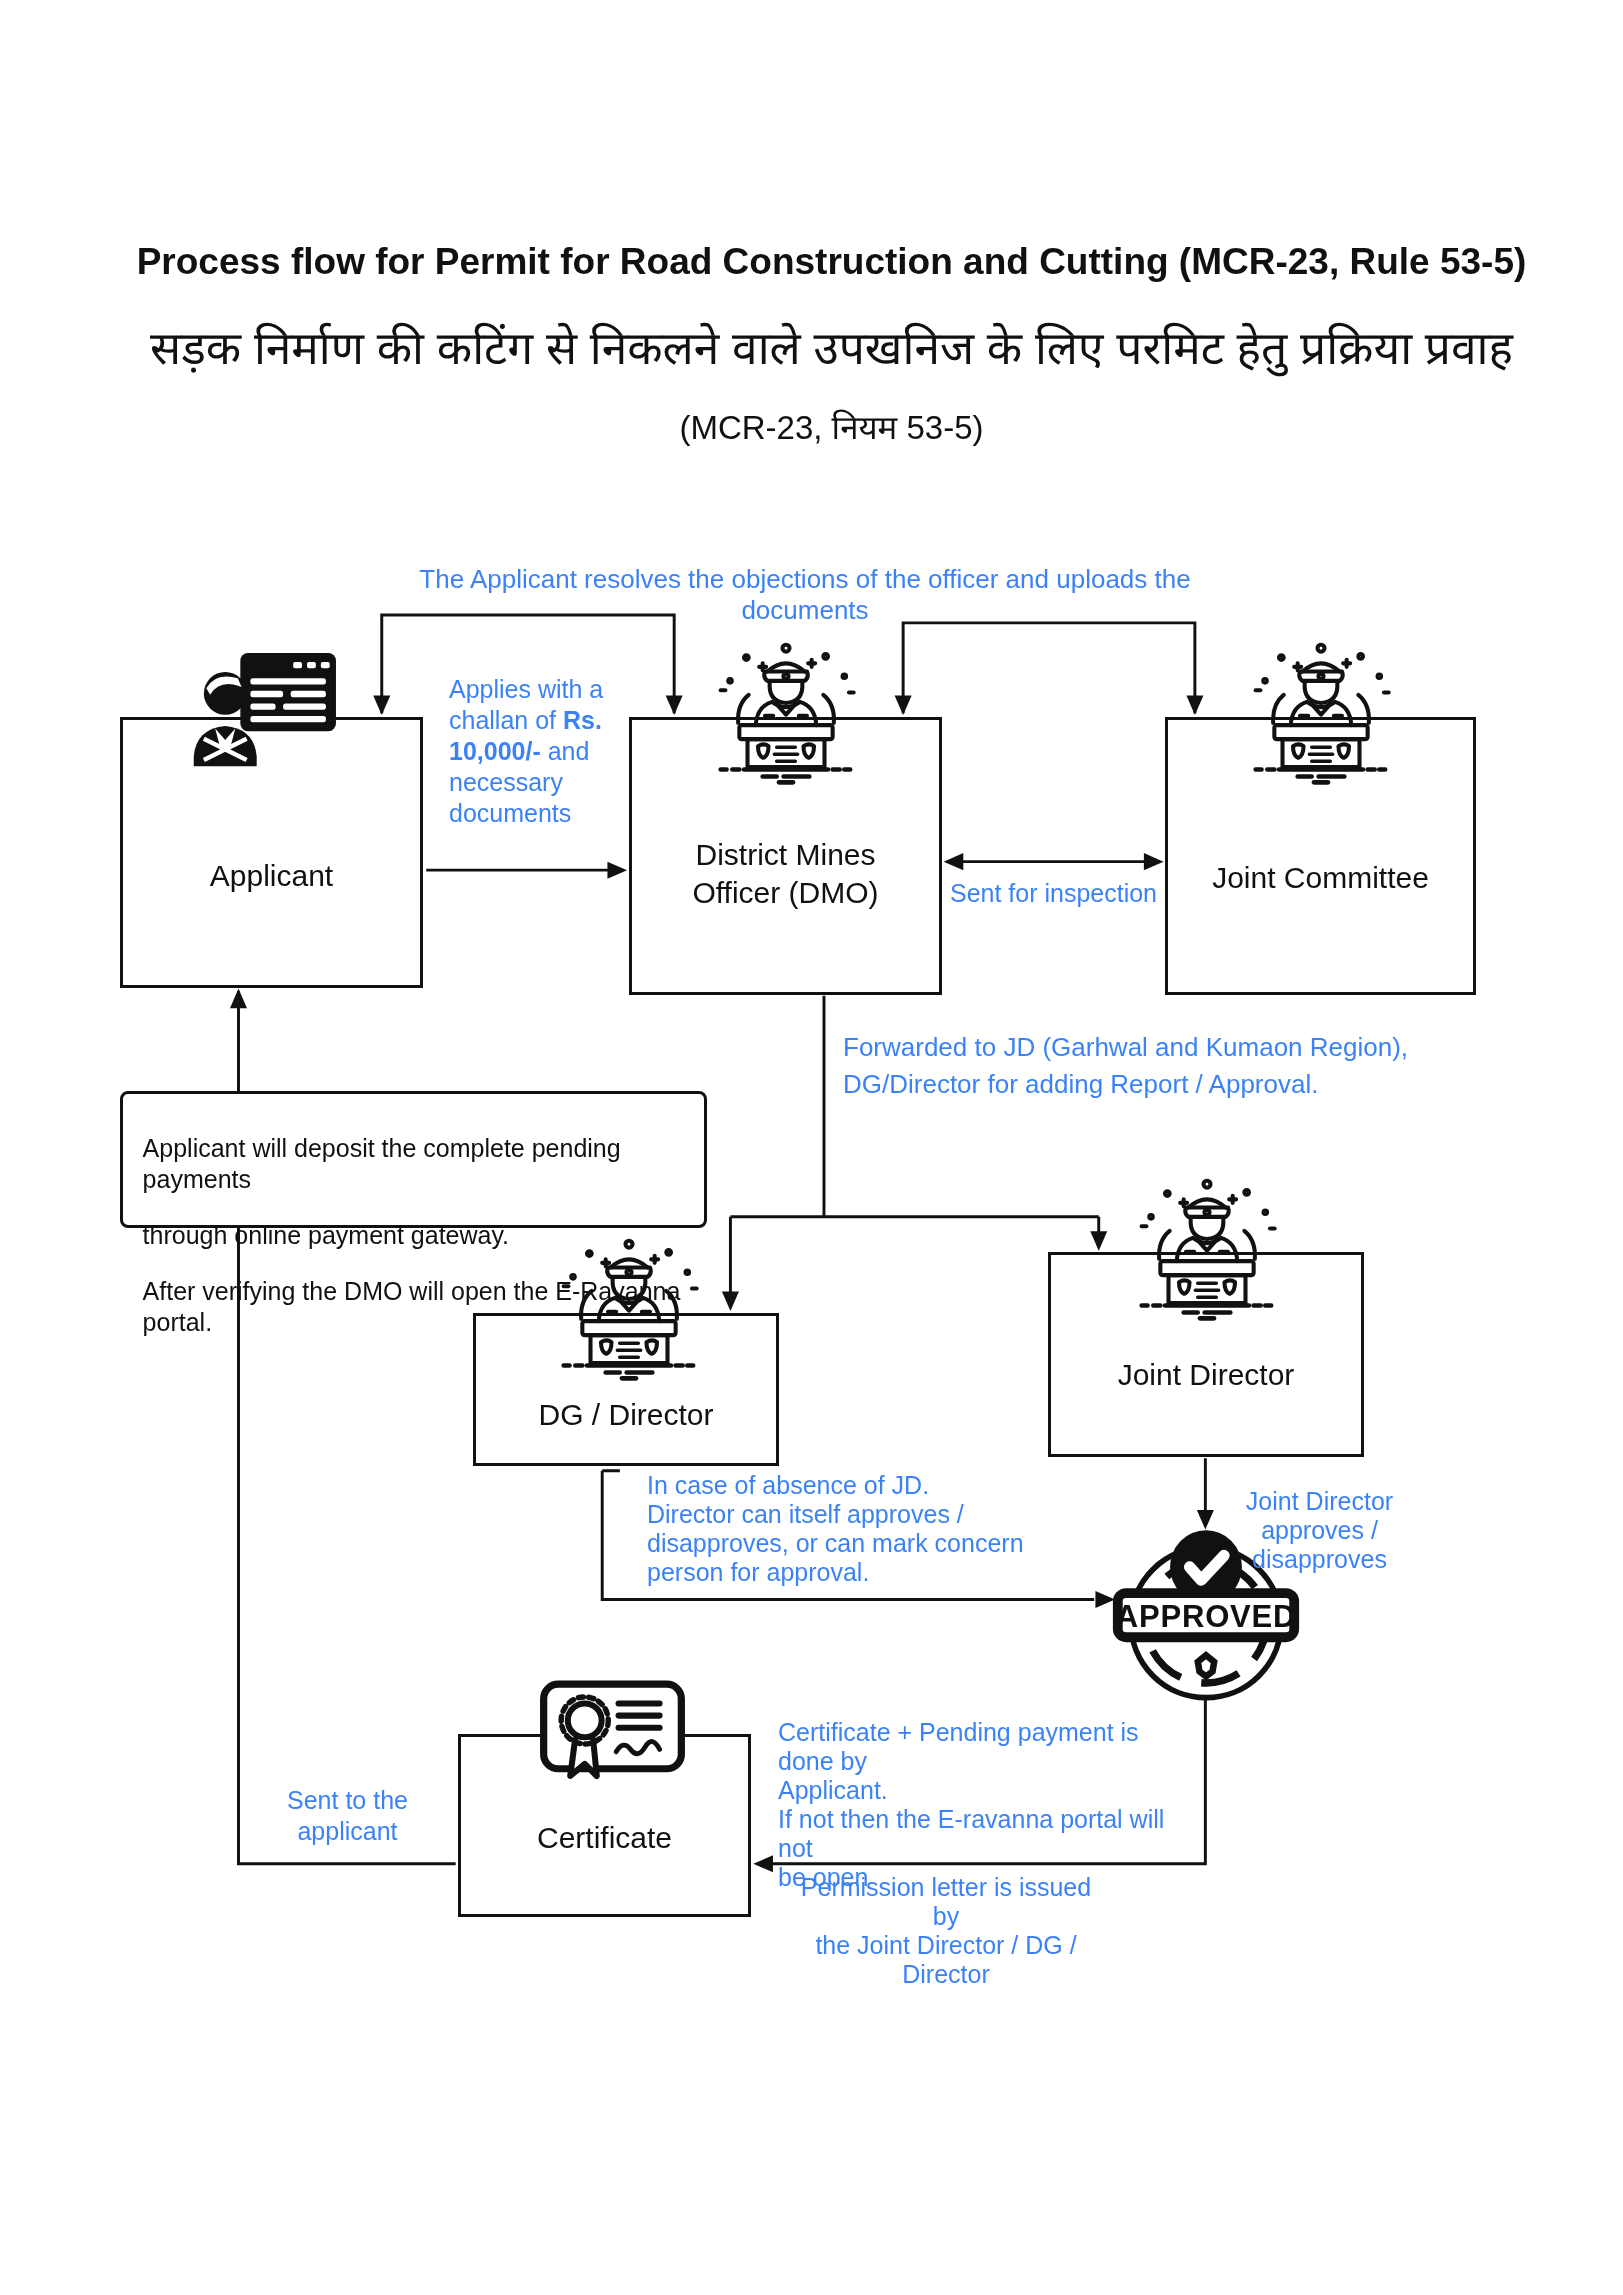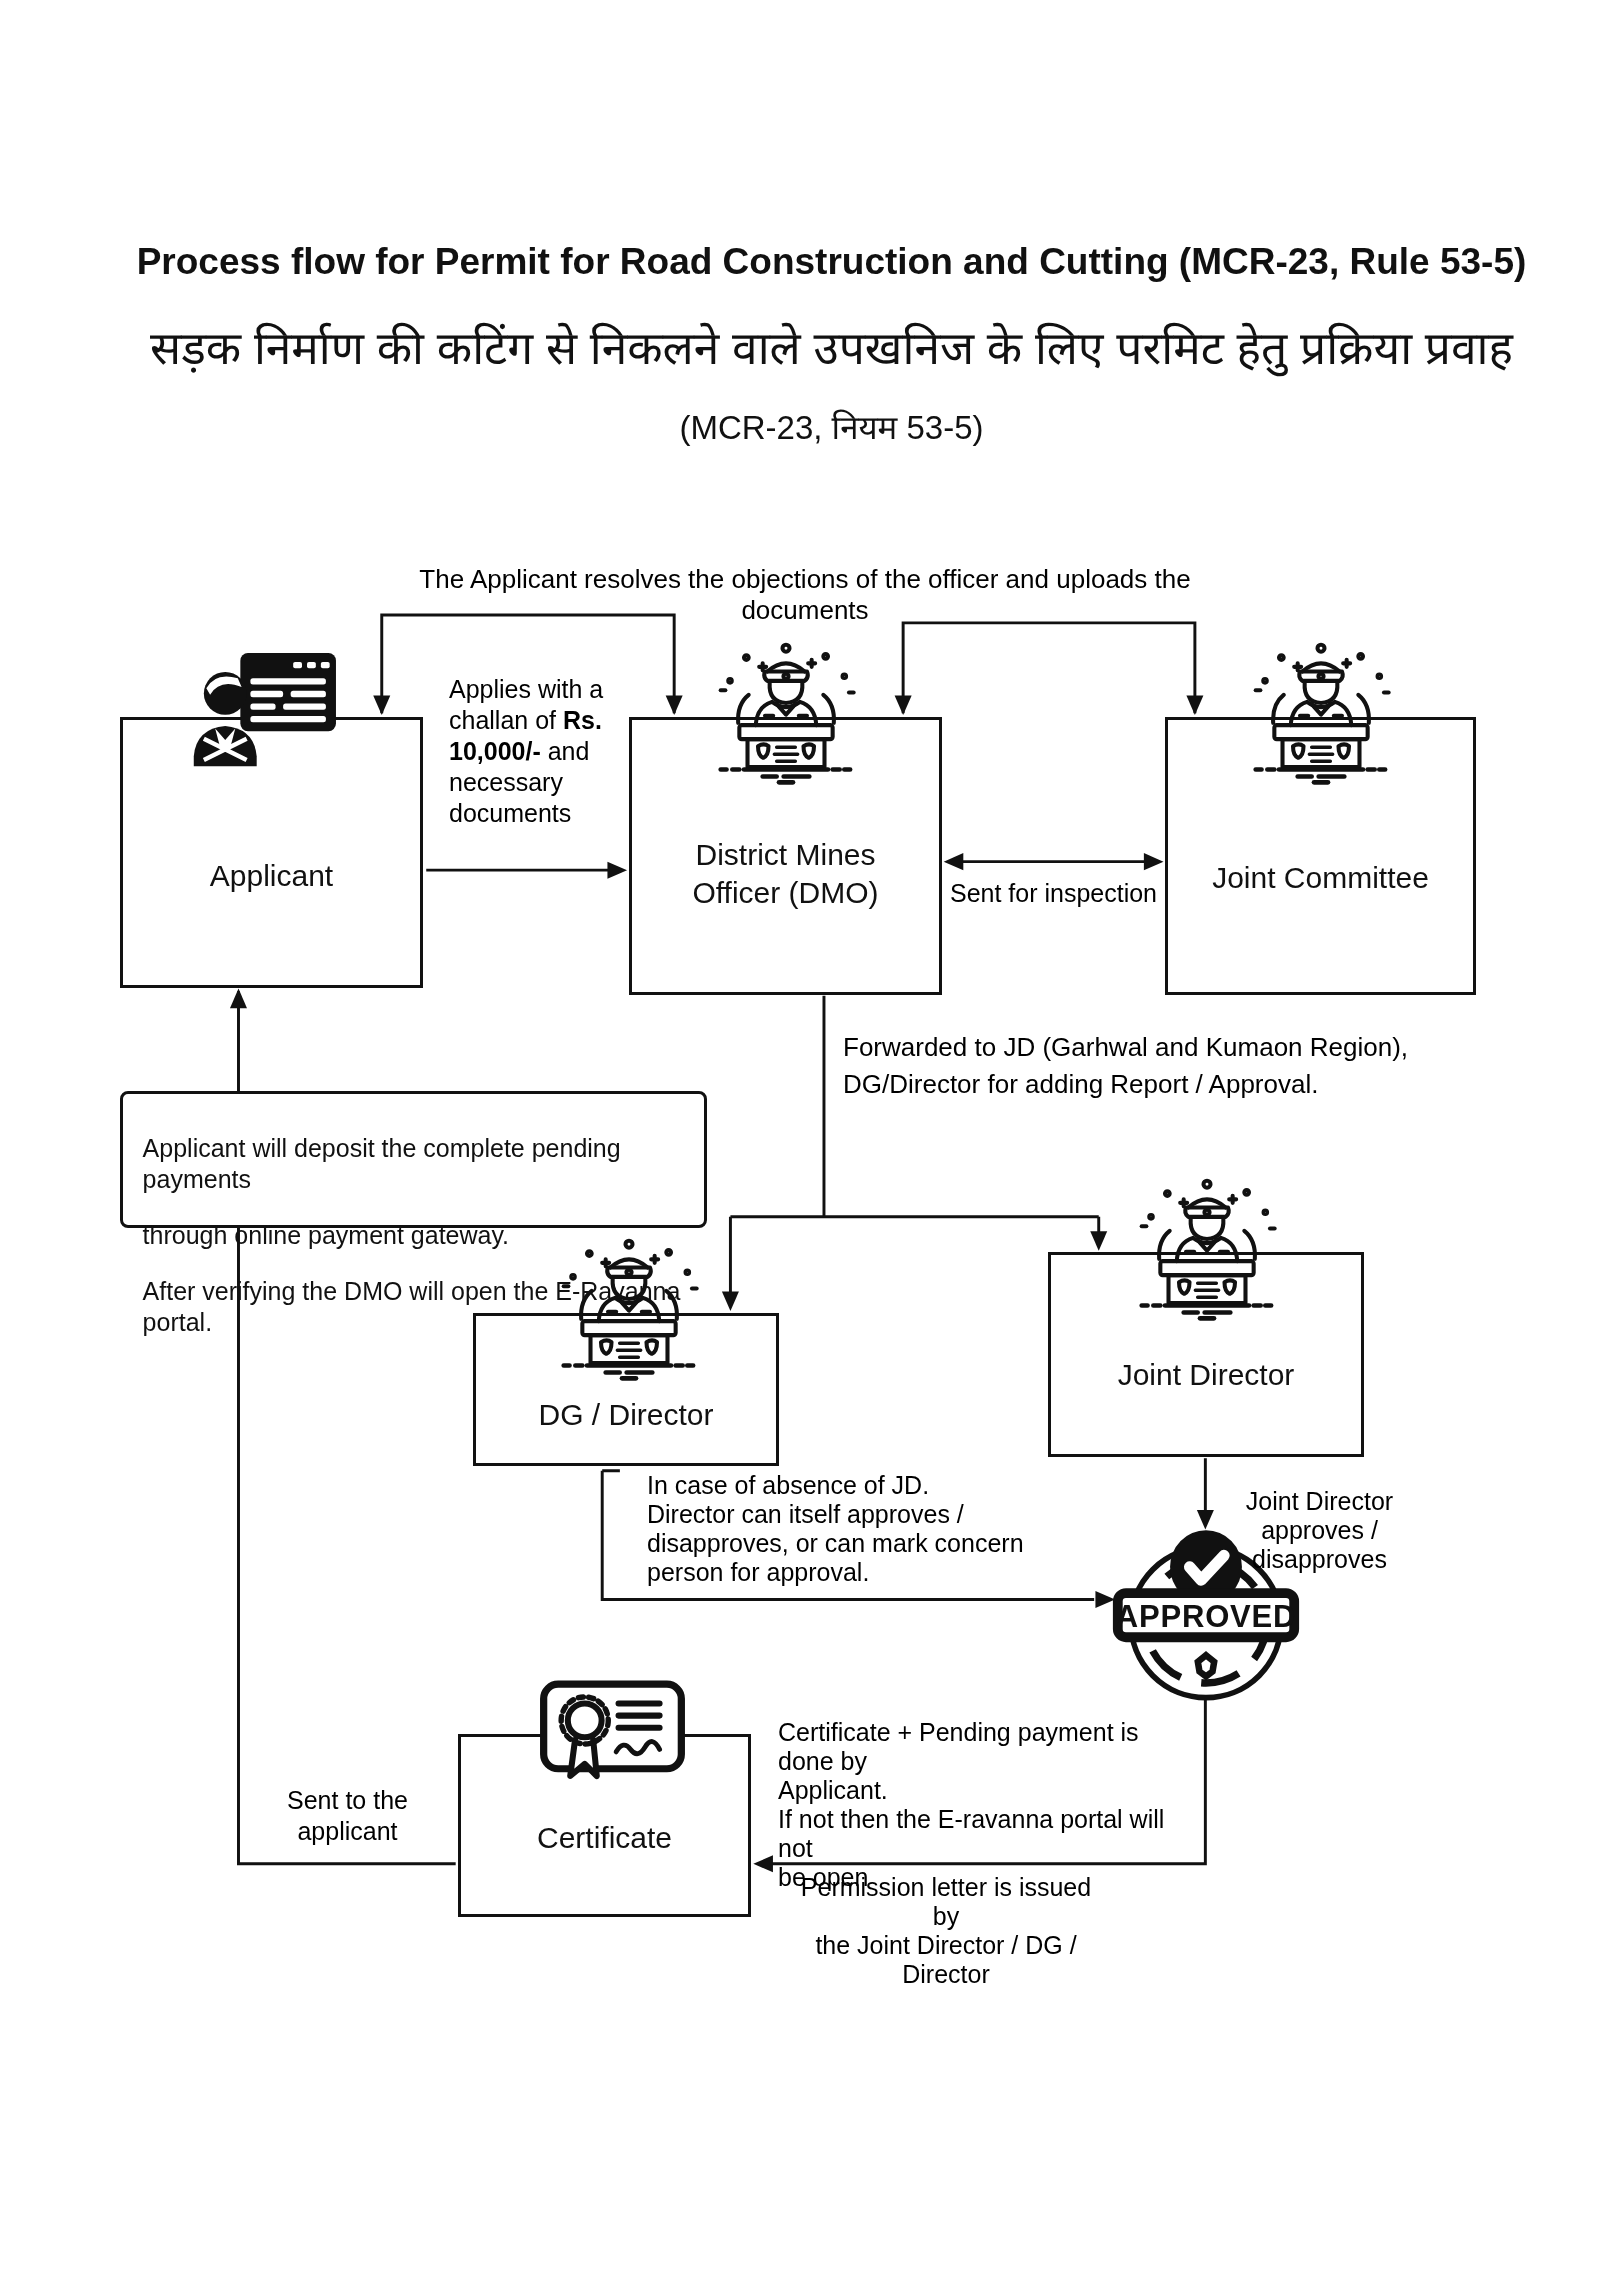--- a/index.html
+++ b/index.html
@@ -10,21 +10,21 @@
   .title-line{position:absolute;left:0;width:1623px;text-align:center;}
   #title-en{top:241px;font-size:37px;font-weight:600;}
   #title-hi{top:315px;font-size:46px;font-weight:400;}
   #title-sub{top:404px;font-size:33px;font-weight:400;}
   .node{
     position:absolute;border:3.3px solid #111;background:#ffffff;box-sizing:border-box;
   }
   .node-label{
     position:absolute;left:0;right:0;text-align:center;font-size:30px;line-height:38px;color:#111;
   }
-  .note{position:absolute;font-size:25px;line-height:31px;color:#000000;}
+  .note{position:absolute;font-size:25px;line-height:31px;color:#3b82f6;}
   .note p{margin:0;}
   .center{text-align:center;}
   .b{font-weight:bold;}
   svg.icon{position:absolute;}
   #connectors{position:absolute;left:0;top:0;}
 </style>
 </head>
 <body>
 
 <div id="canvas">

